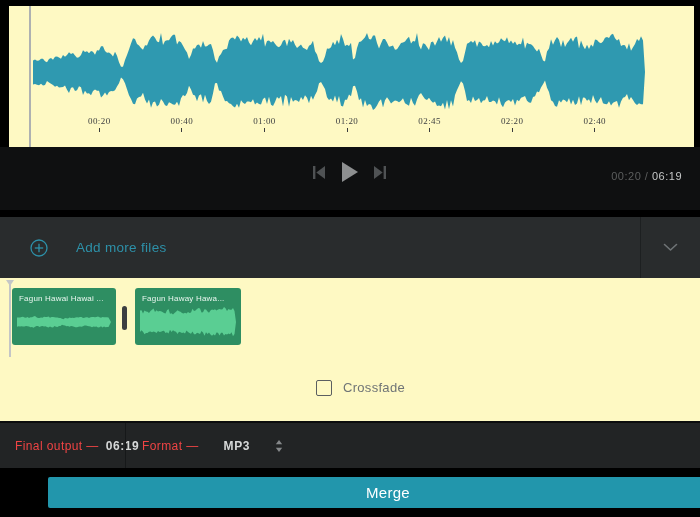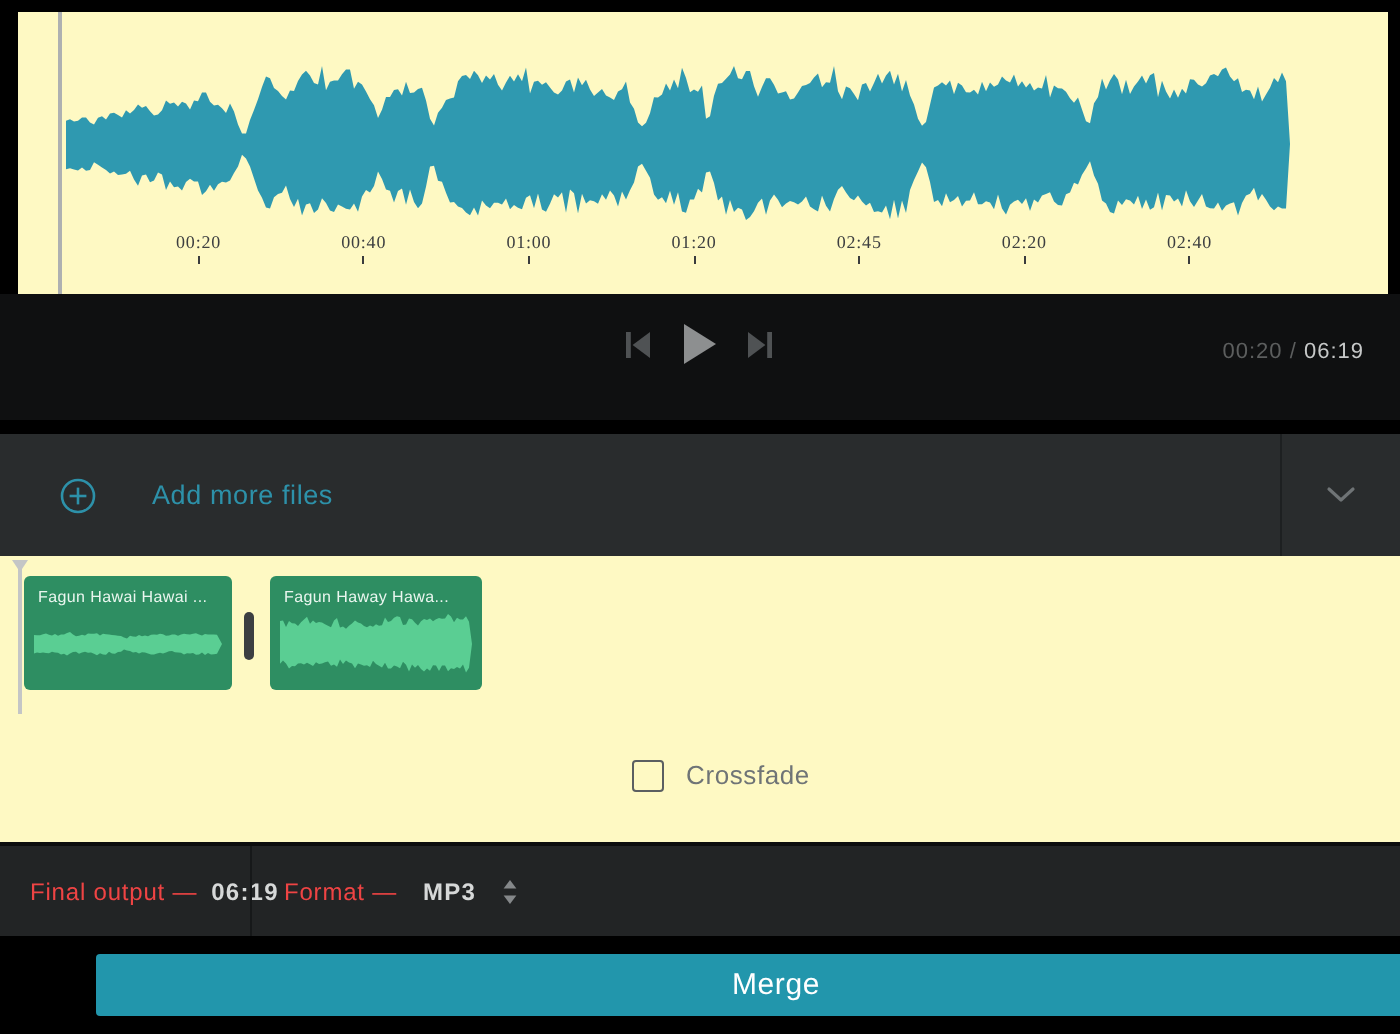--- a/index.html
+++ b/index.html
@@ -41,21 +41,21 @@
   .junction{position:absolute;left:122px;top:28px;width:5px;height:24px;background:#3c3f41;border-radius:2.5px;cursor:pointer;}
   .crossfade{position:absolute;left:316px;top:102px;display:flex;align-items:flex-start;gap:11px;cursor:pointer;}
   .checkbox{width:14px;height:14px;border:1px solid #5b5f61;border-radius:2px;background:transparent;}
   .cf-label{font-size:13px;letter-spacing:.3px;color:#6f7476;}
   
   .info-bar{position:absolute;left:0;top:421px;width:700px;height:47px;background:#222425;border-top:2px solid #0c0d0d;box-sizing:border-box;}
   .final-output{position:absolute;left:15px;top:0;height:45px;display:flex;align-items:center;gap:7px;}
   .info-dim{font-size:12px;letter-spacing:.4px;color:#ef4444;}
   .info-val{font-size:12px;letter-spacing:.6px;color:#d6d8d8;font-weight:bold;}
   .info-vdiv{position:absolute;left:125px;top:0;height:45px;width:1px;background:#161819;}
-  .format-select{position:absolute;left:142px;top:0;height:45px;display:flex;align-items:center;gap:13px;cursor:pointer;}
+  .format-select{position:absolute;left:142px;top:0;height:45px;display:flex;align-items:center;gap:25px;cursor:pointer;}
   
   .merge-area{position:absolute;left:0;top:468px;width:700px;height:49px;background:#000;margin-left:38px;}
   .merge-btn{position:absolute;left:10px;top:9px;width:680px;height:31px;background:var(--merge,#2296ac);border:none;border-radius:2px;color:#fff;font-size:15px;letter-spacing:.3px;cursor:pointer;font-family:"Liberation Sans",sans-serif;}
 </style>
 </head>
 <body>
 
 <div class="app">
 
   <div class="wave-panel">

